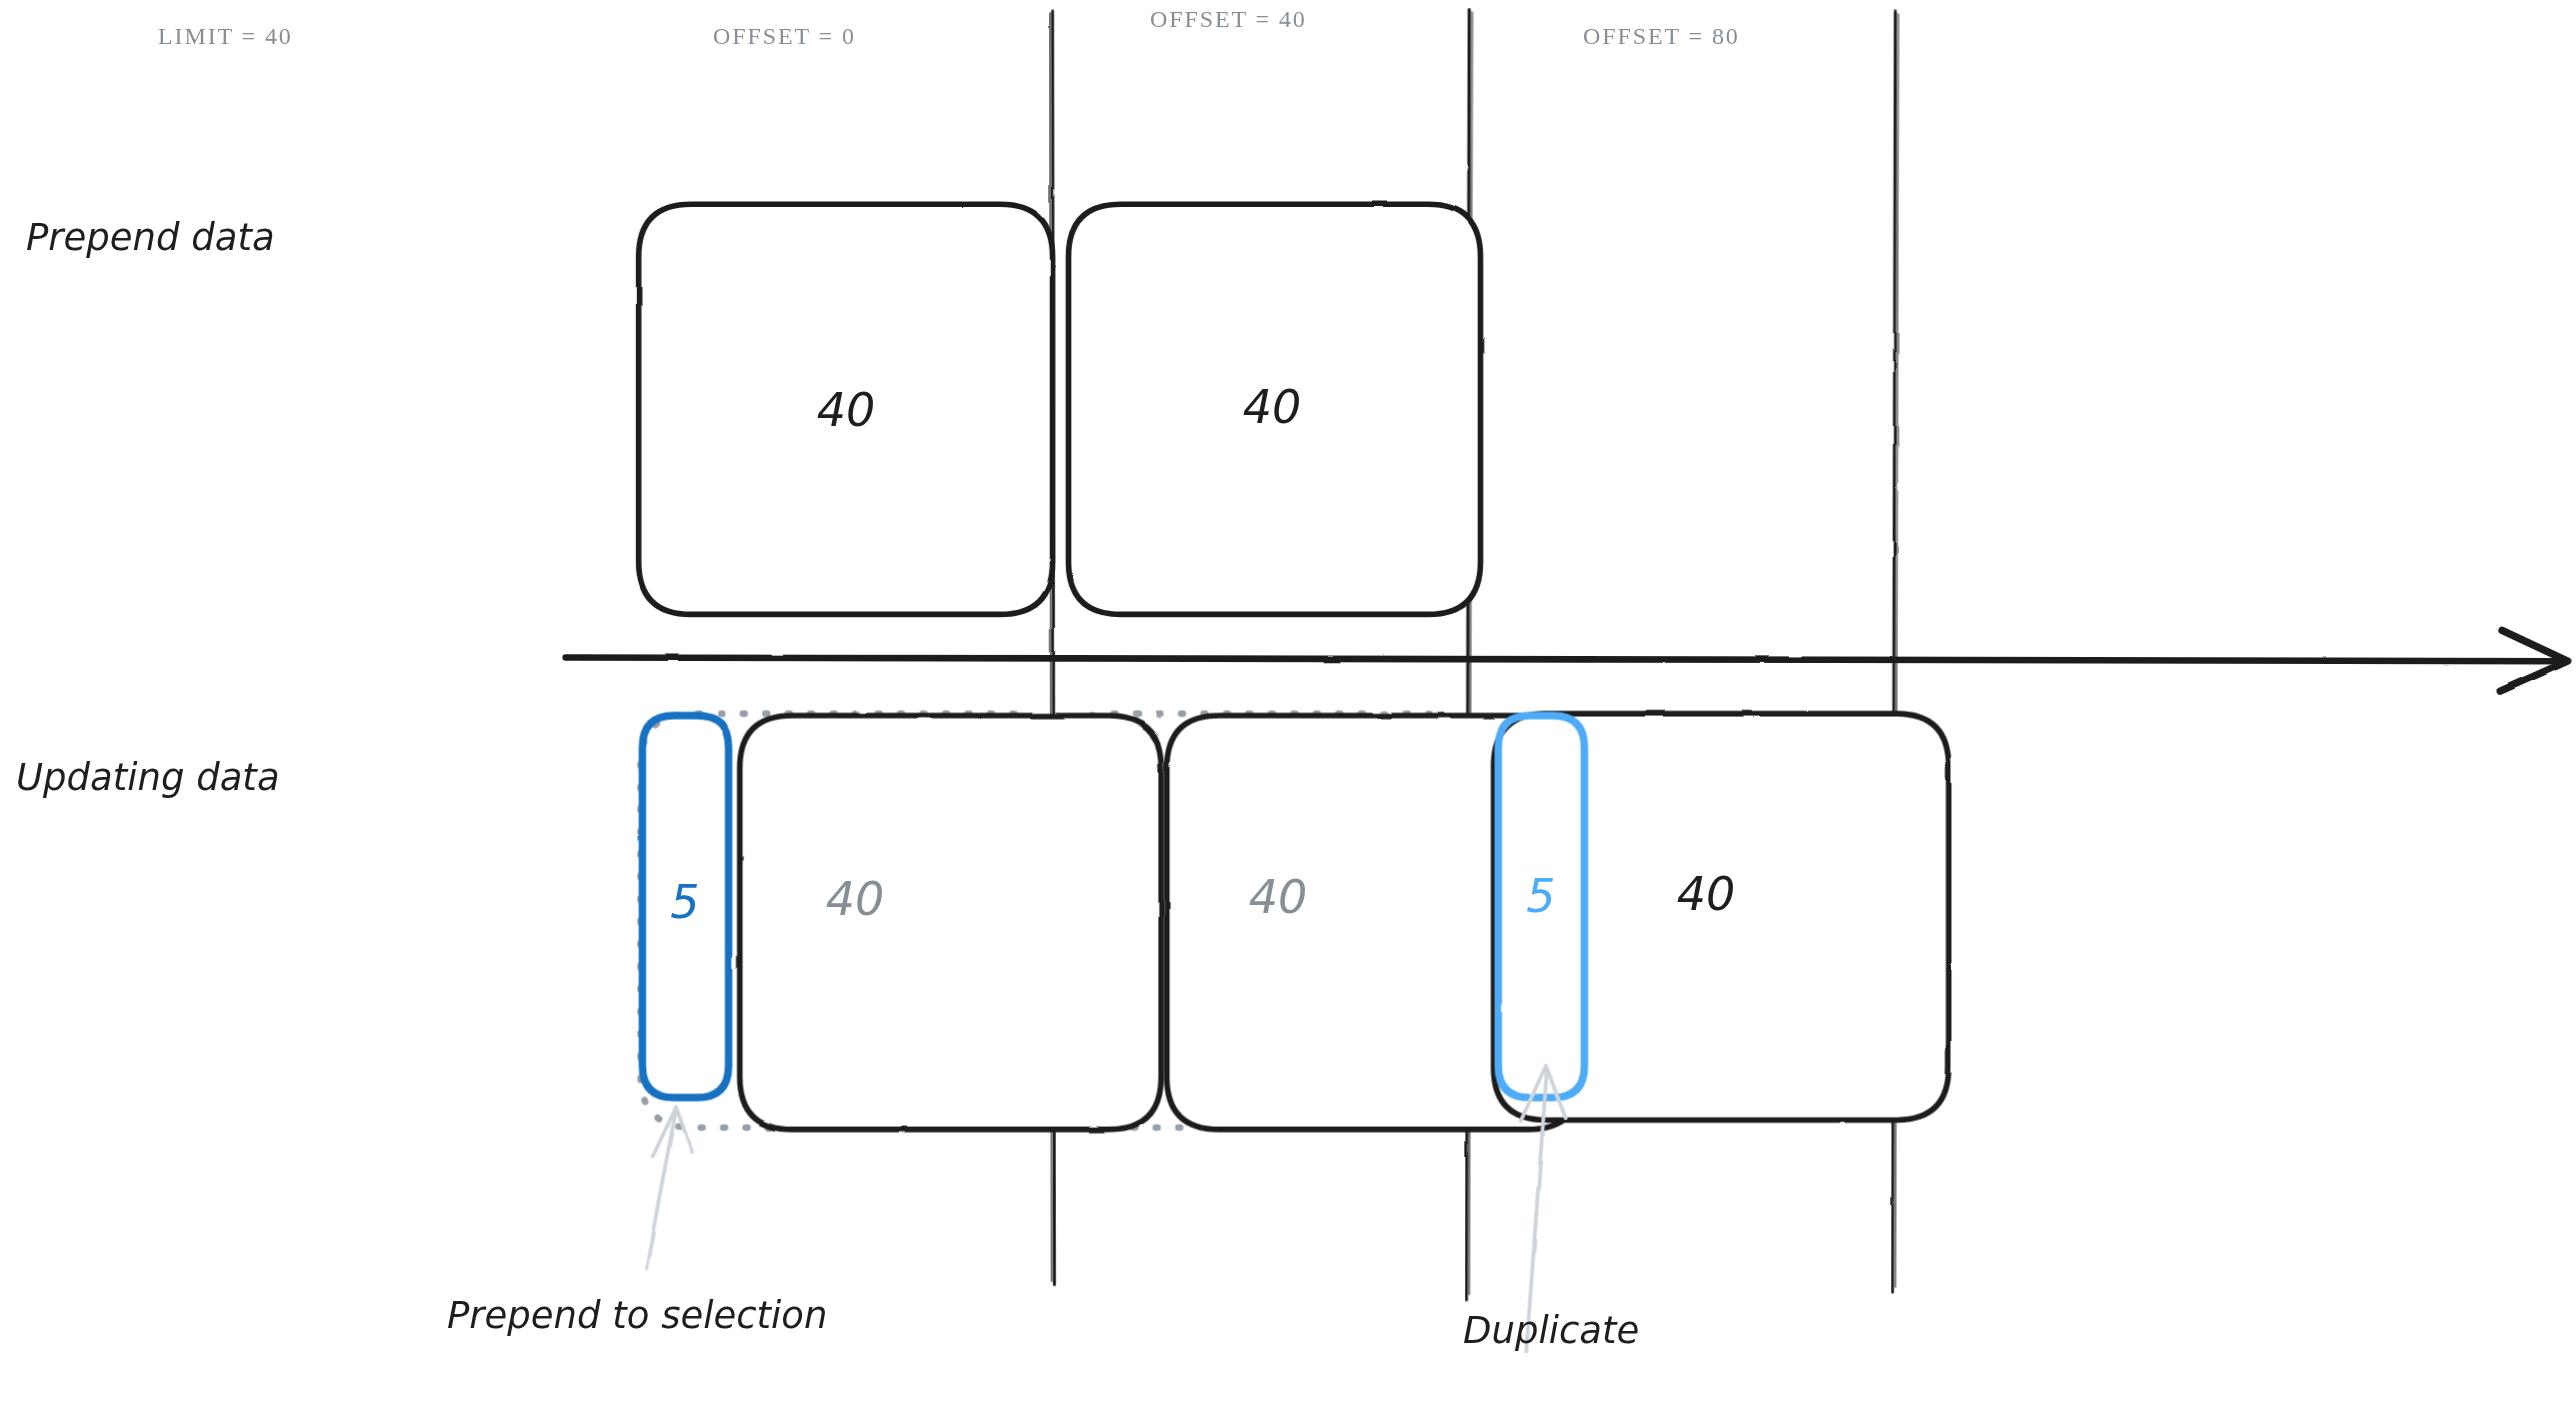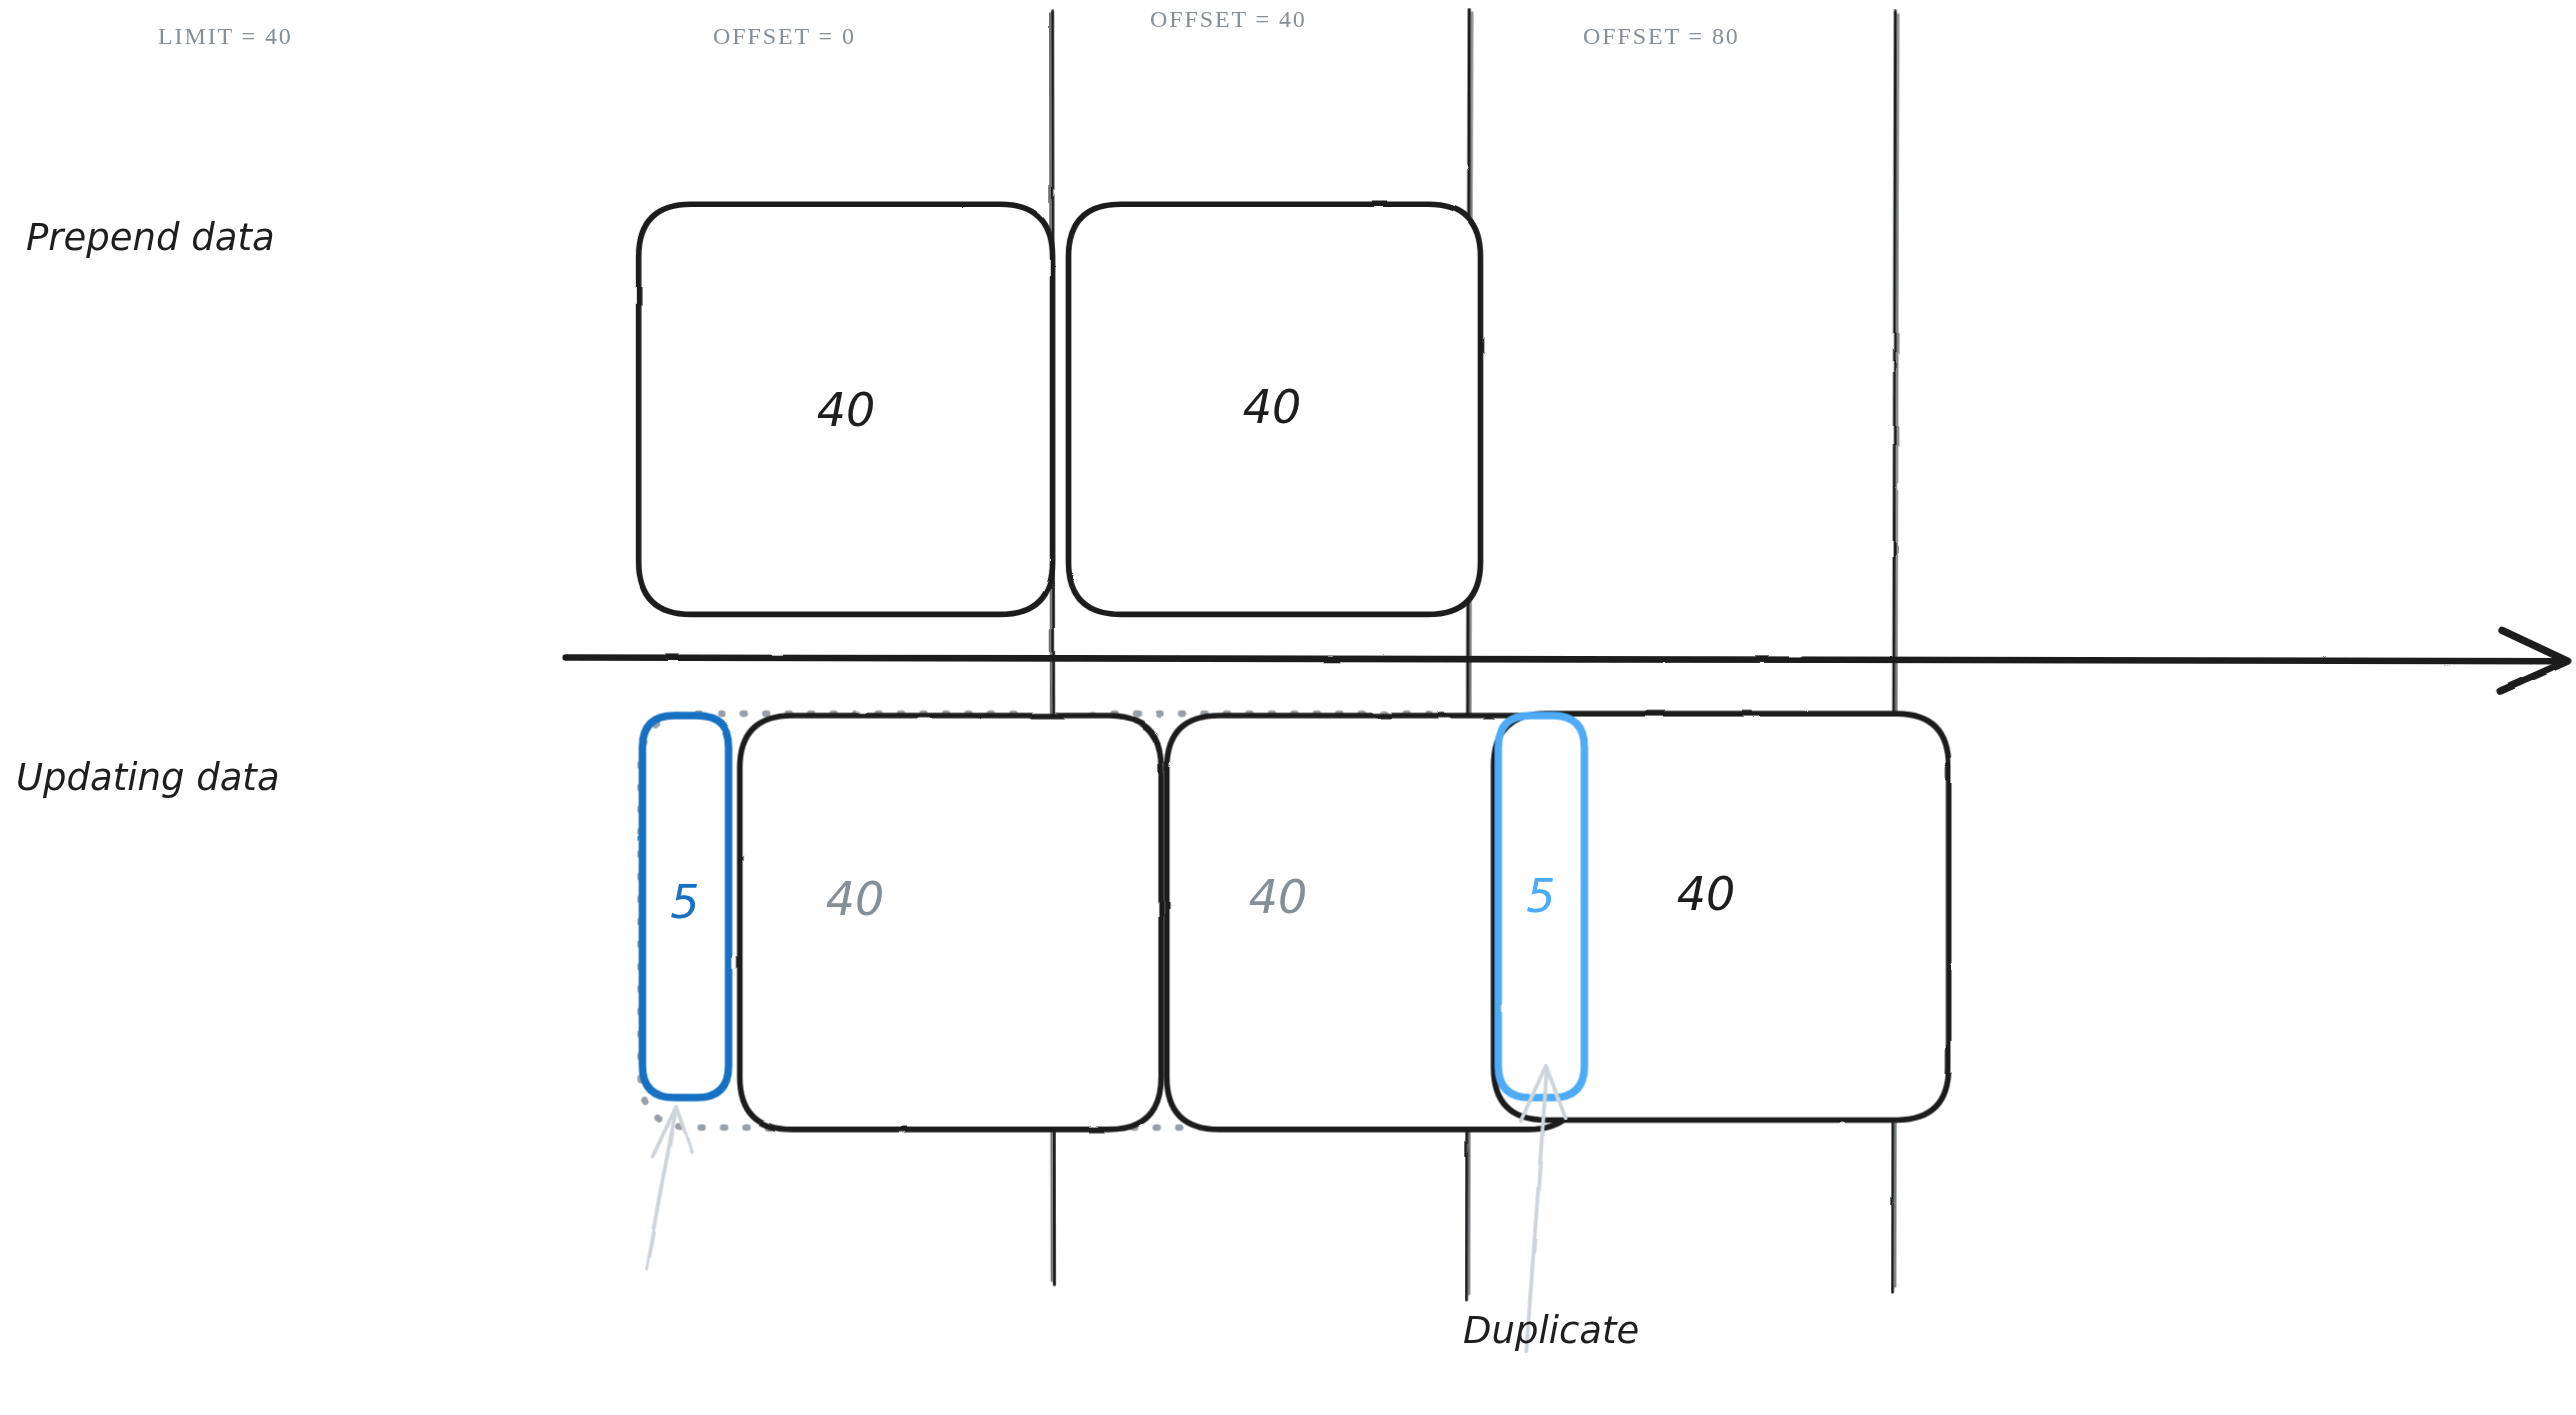--- a/index.html
+++ b/index.html
@@ -119,16 +119,17 @@
 
   <div class="boxval v-black" style="left:846px;  top:410px;">40</div>
   <div class="boxval v-black" style="left:1272px; top:407px;">40</div>
 
   <div class="boxval v-blue-dark" style="left:685px;  top:902px;">5</div>
   <div class="boxval v-gray" style="left:855px;  top:899px;">40</div>
   <div class="boxval v-gray" style="left:1278px; top:897px;">40</div>
   <div class="boxval v-blue-light" style="left:1541px; top:896px;">5</div>
   <div class="boxval v-black" style="left:1706px; top:894px;">40</div>
 
+  <div class="lbl-note" style="left: 447px; top: 1294px;">Prepend to selection</div>
   <div class="lbl-note" style="left: 1463px; top: 1309px;">Duplicate</div>
 
 </div>
 
 
 </body></html>

